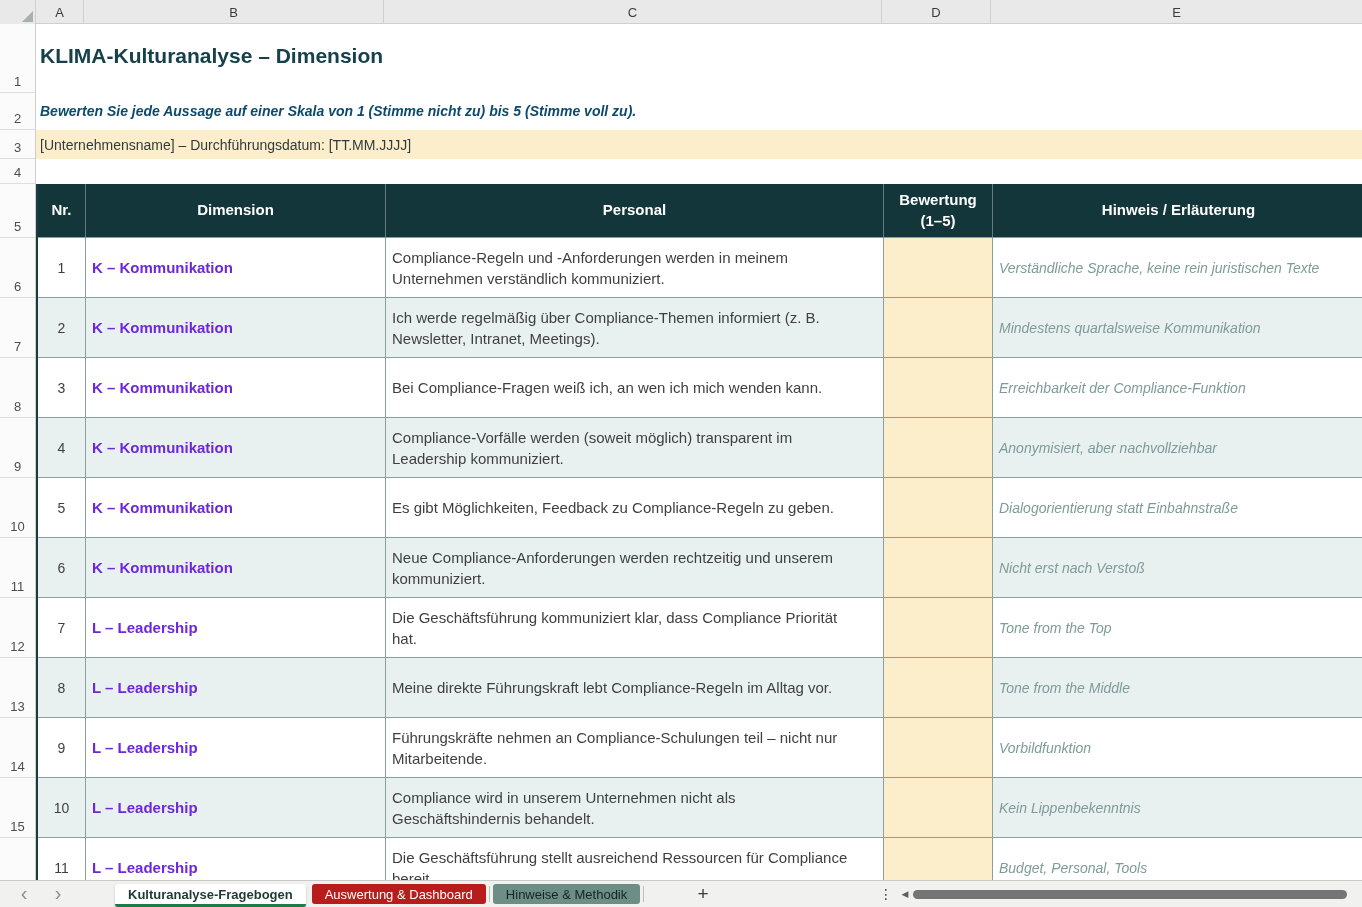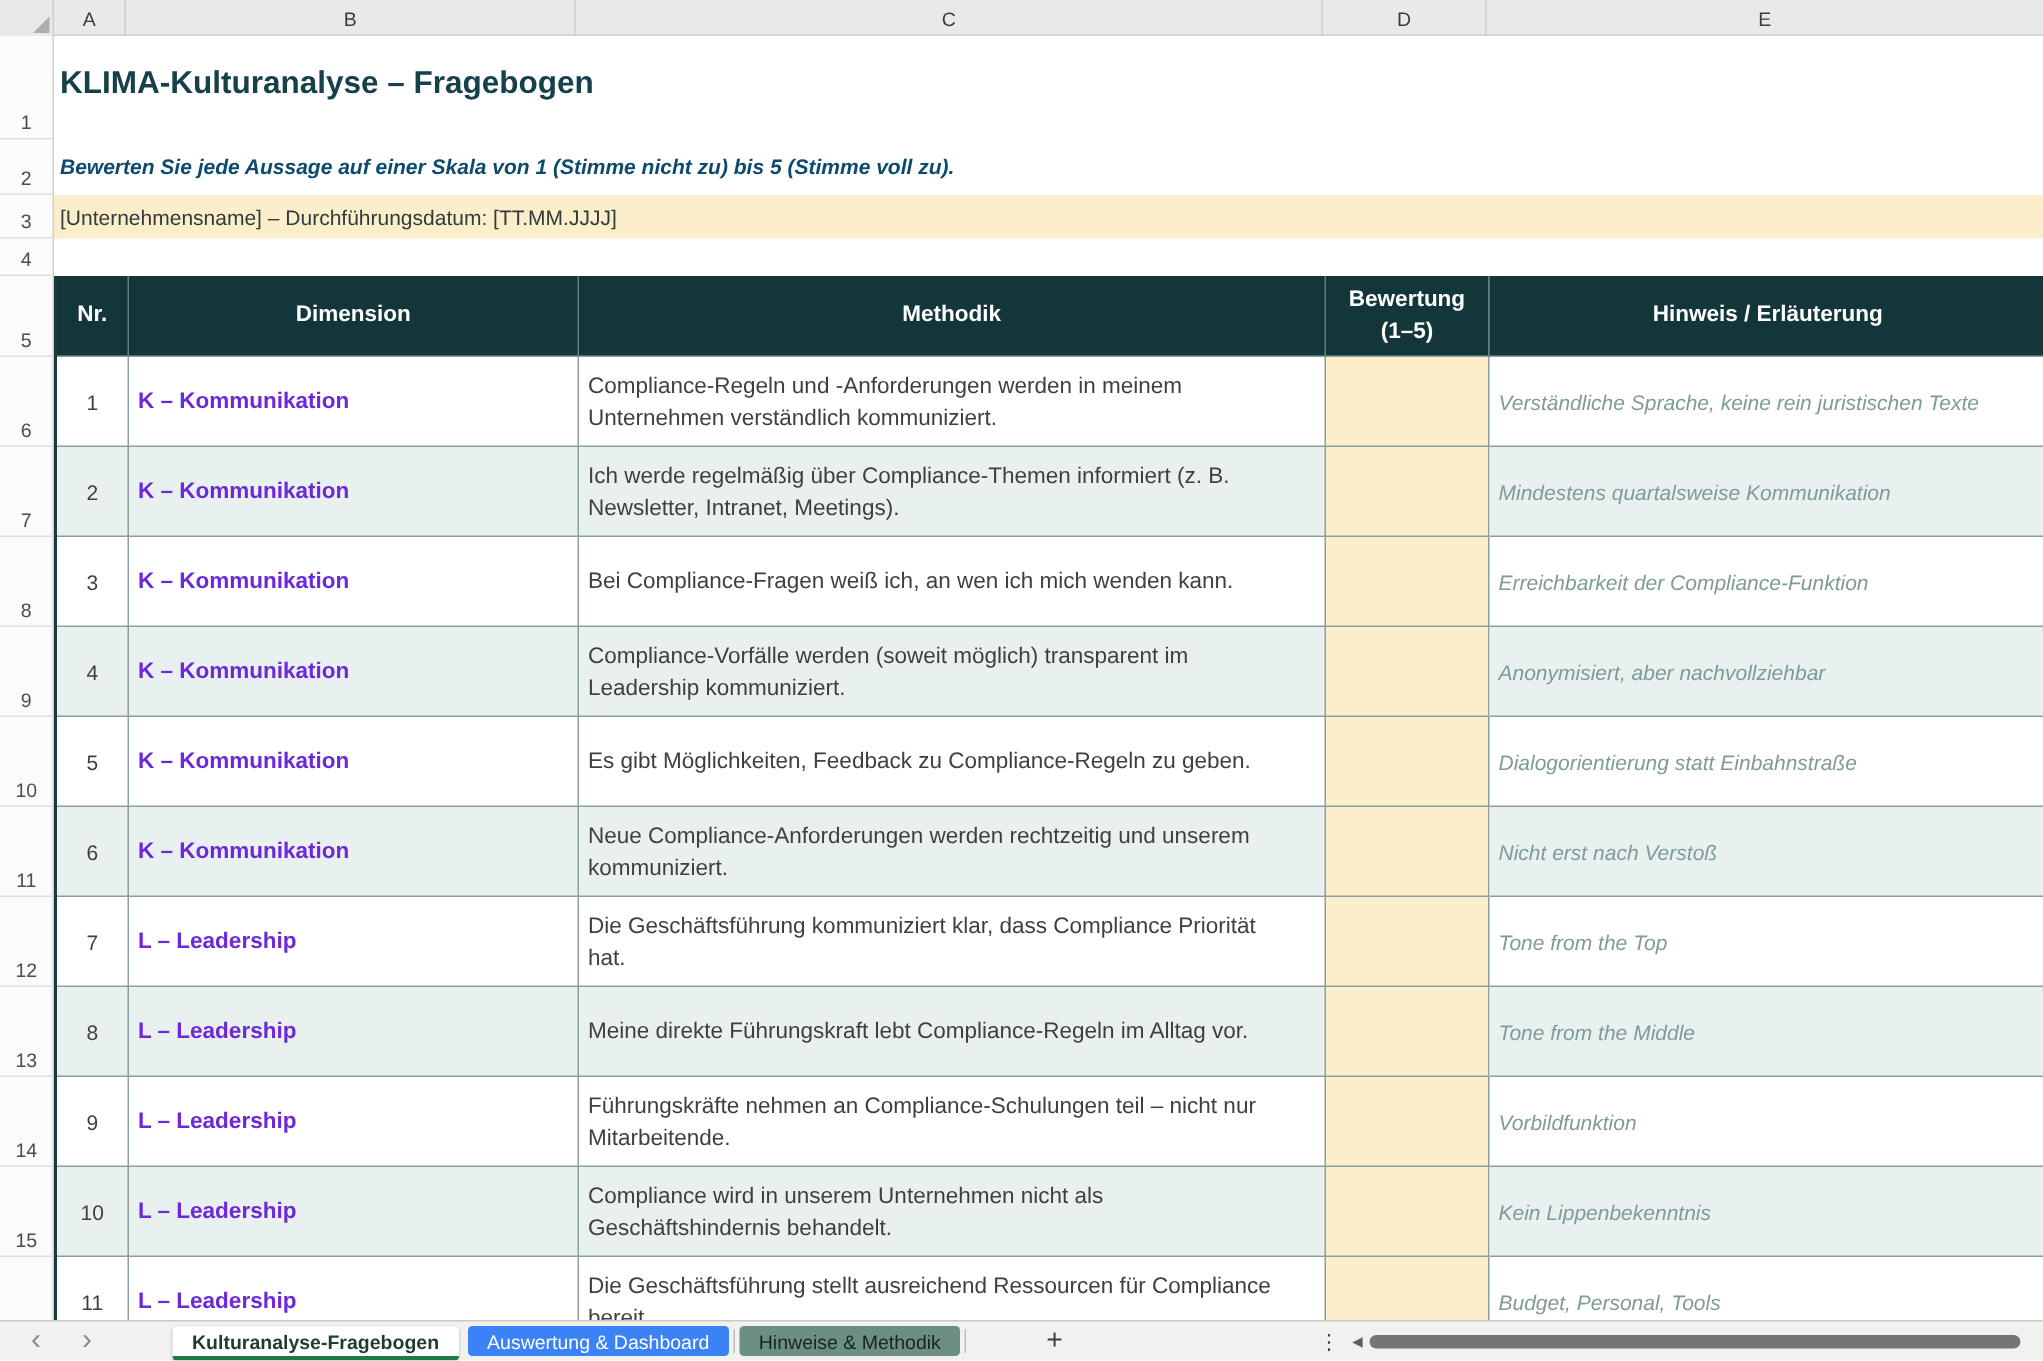--- a/index.html
+++ b/index.html
@@ -54,21 +54,21 @@
   
   .tabbar{position:absolute;left:0;top:880px;width:1362px;height:27px;background:#f1f1f0;
           border-top:1px solid #c9c9c9;box-sizing:border-box;}
   .nav-ch{position:absolute;top:0;height:26px;line-height:25px;font-size:20px;color:#8c8c8c;
           width:20px;text-align:center;cursor:default;}
   .tabs{position:absolute;left:112px;top:0;height:26px;display:flex;align-items:flex-start;justify-content:center;}
   .stab{height:20px;margin:3px 3px 0 3px;padding:0 13px;display:flex;align-items:center;
         border-radius:3px;font-size:13px;white-space:nowrap;}
   .stab.active{background:#ffffff;color:#1d3a33;font-weight:700;
                border-bottom:3px solid #1e7a47;box-shadow:0 1px 2px rgba(0,0,0,.25);}
-  .stab.orange{background:#3b82f6;color:#ffffff;}
+  .stab.orange{background:#b91c1c;color:#ffffff;}
   .stab.sage{background:#6c8e85;color:#16251f;}
   .tab-sep{width:1px;height:16px;background:#bfbfbf;margin-top:5px;}
   .add-sheet{position:absolute;left:692px;top:0;width:22px;height:26px;line-height:26px;
              text-align:center;font-size:19px;color:#3d3d3d;font-weight:400;}
   .more-dots{position:absolute;left:878px;top:0;width:16px;height:26px;line-height:26px;
              text-align:center;font-size:14px;color:#454545;letter-spacing:0;}
   .scroll-arrow{position:absolute;left:898px;top:0;width:14px;height:26px;line-height:26px;
                 font-size:9px;color:#5f5f5f;text-align:center;}
   .scroll-thumb{position:absolute;left:913px;top:9px;width:434px;height:9px;border-radius:5px;
                 background:#757575;}
@@ -99,31 +99,31 @@
     <div class="g-cell" style="height:60px">9</div>
     <div class="g-cell" style="height:60px">10</div>
     <div class="g-cell" style="height:60px">11</div>
     <div class="g-cell" style="height:60px">12</div>
     <div class="g-cell" style="height:60px">13</div>
     <div class="g-cell" style="height:60px">14</div>
     <div class="g-cell" style="height:60px">15</div>
     <div class="g-cell" style="height:60px">16</div>
   </div>
 
-  <div class="cell-title">KLIMA-Kulturanalyse – Fragebogen</div>
+  <div class="cell-title">KLIMA-Kulturanalyse – Dimension</div>
   <div class="cell-instruction">Bewerten Sie jede Aussage auf einer Skala von 1 (Stimme nicht zu) bis 5 (Stimme voll zu).</div>
   <div class="meta-band">
     <span>[Unternehmensname] – Durchführungsdatum: [TT.MM.JJJJ]</span>
   </div>
 
   <div class="qtable">
     <div class="row">
       <div class="th">Nr.</div>
       <div class="th">Dimension</div>
-      <div class="th">Methodik</div>
+      <div class="th">Personal</div>
       <div class="th">
         <span>Bewertung</span>
         <span>(1–5)</span>
       </div>
       <div class="th">Hinweis / Erläuterung</div>
     </div>
 
     <div class="row">
       <div class="td td-nr">1</div>
       <div class="td td-dim">K – Kommunikation</div>

